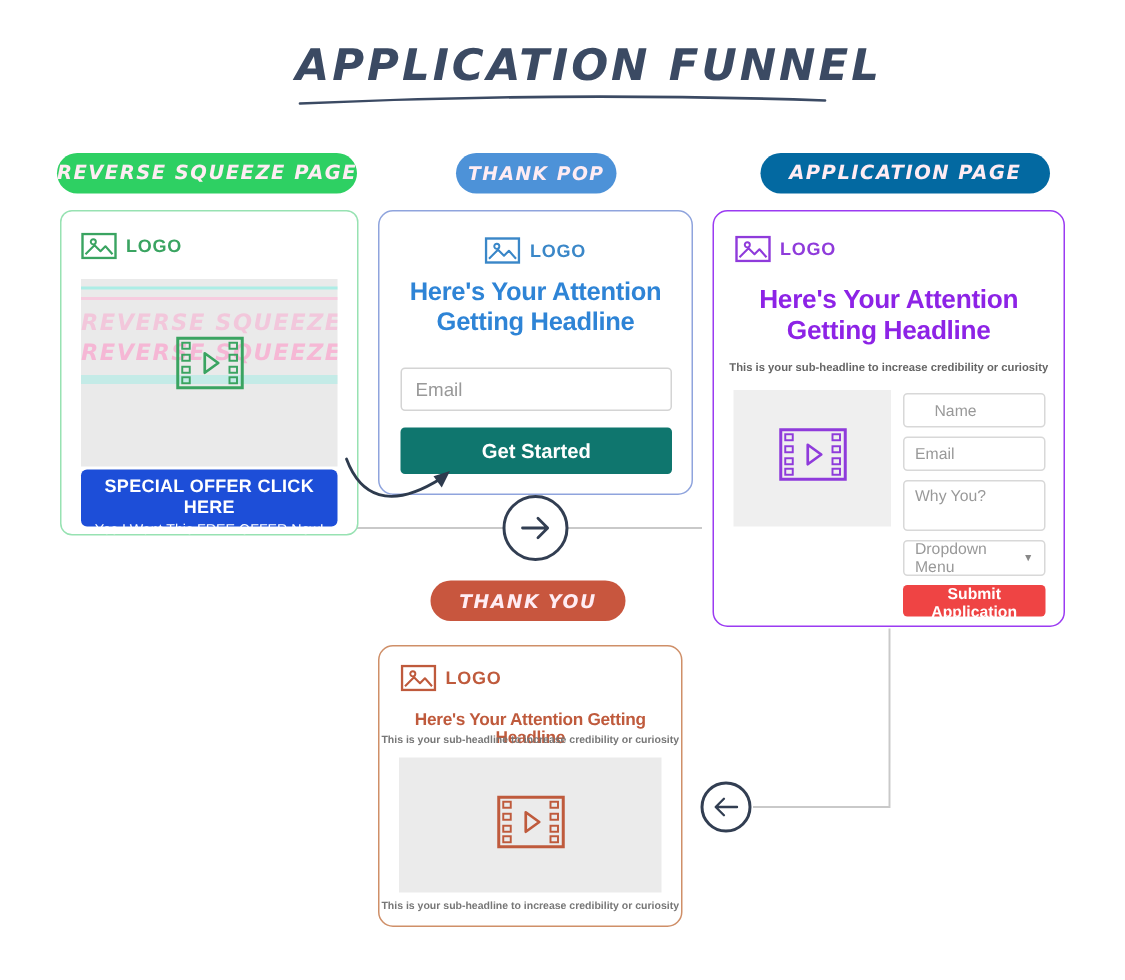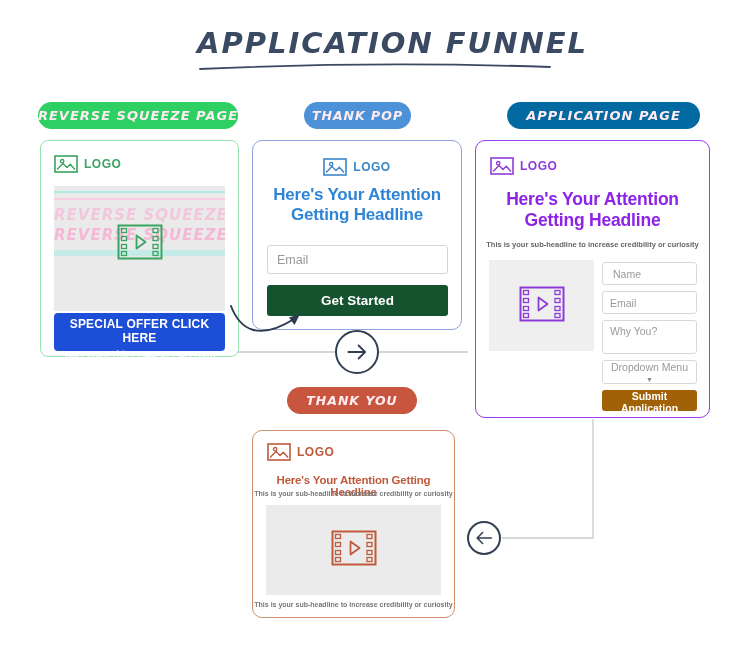--- a/index.html
+++ b/index.html
@@ -62,47 +62,47 @@
     font-weight:bold; font-size:17px; line-height:1.18; color:#2e84d6; letter-spacing:-0.2px;
   }
   .headline2 span { display:inline-block; width:170px; }
   .email-input2 {
     position:absolute; left:14px; top:104px; width:181px; height:29px;
     border:1px solid #d4d4d4; border-radius:3px; padding-left:9px;
     font-size:12.5px; color:#777; font-family:"Liberation Sans", sans-serif; outline:none;
   }
   .get-started {
     position:absolute; left:14px; top:144px; width:181px; height:31px;
-    background:#14532d; border:none; border-radius:3px; color:#fff;
+    background:#0f766e; border:none; border-radius:3px; color:#fff;
     font-weight:bold; font-size:13.5px; cursor:pointer; font-family:"Liberation Sans", sans-serif;
   }
   
   .card3 .logo-row { left:14px; top:16px; }
   .headline3 {
     position:absolute; top:48px; left:0; width:100%; text-align:center;
     font-weight:bold; font-size:17.5px; line-height:1.18; color:#8d23e6; letter-spacing:-0.2px;
   }
   .headline3 span { display:inline-block; width:190px; }
   .subhead3 {
     position:absolute; top:99px; left:0; width:100%; text-align:center;
     font-size:7.5px; font-weight:bold; color:#666;
   }
   .video3 { position:absolute; left:13px; top:119px; width:105px; height:91px; background:#efefef;
     display:flex; align-items:center; justify-content:center; }
   .f3 { position:absolute; width:95px; left:126px; border:1px solid #d8d8d8; border-radius:3px;
     font-size:10.5px; color:#999; font-family:"Liberation Sans", sans-serif; outline:none; background:#fff; }
-  .f3-name  { top:121px; height:23px; padding-left:10px; }
+  .f3-name  { top:121px; height:23px; padding-left:20px; }
   .f3-email { top:150px; height:23px; padding-left:7px; }
   .f3-why   { top:179px; height:34px; padding:4px 0 13px 7px; resize:none; }
   .f3-drop  { top:219px; height:24px; display:flex; align-items:center; justify-content:space-between;
-    padding:0 7px; cursor:pointer;flex-direction:column; }
+    padding:0 7px; cursor:pointer; }
   .drop-caret { font-size:7px; color:#888; }
   .submit-app {
     position:absolute; left:126px; top:249px; width:95px; height:21px;
-    background:#a16207; border:none; border-radius:3px; color:#fff;
+    background:#ef4444; border:none; border-radius:3px; color:#fff;
     font-weight:bold; font-size:10.5px; cursor:pointer; font-family:"Liberation Sans", sans-serif;
   }
   
   .card4 .logo-row { left:14px; top:12px; }
   .headline4 {
     position:absolute; top:43px; left:0; width:100%; text-align:center;
     font-weight:bold; font-size:11.5px; color:#bf5a3c; letter-spacing:-0.2px;
   }
   .subhead4, .footer4 {
     position:absolute; left:0; width:100%; text-align:center;

